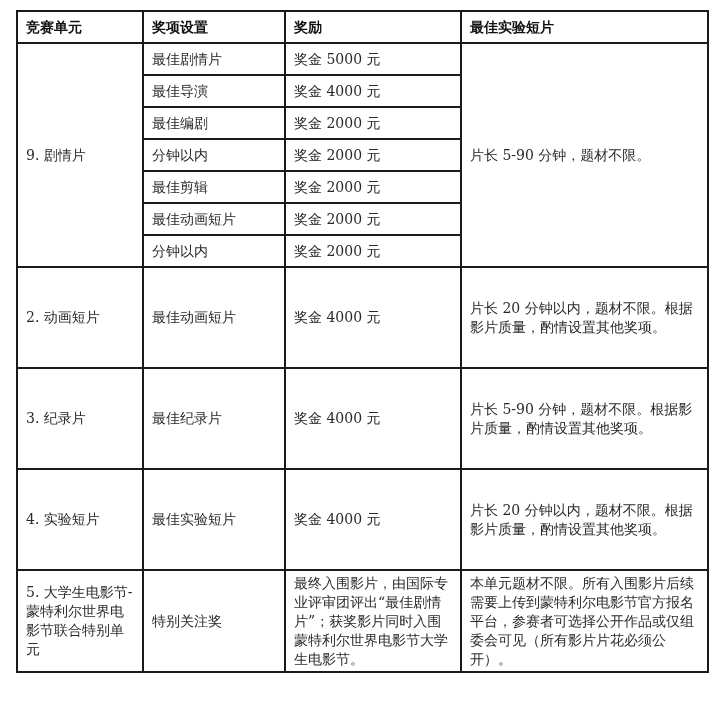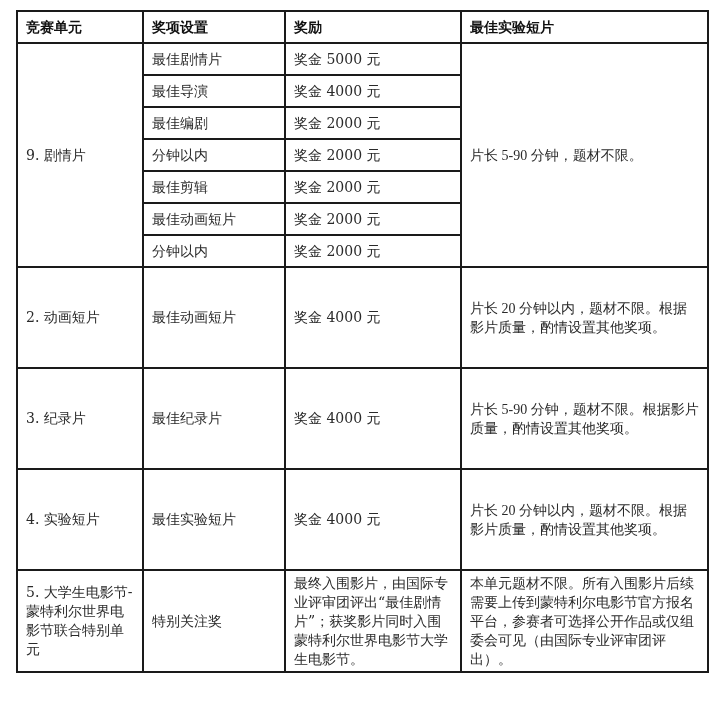--- a/index.html
+++ b/index.html
@@ -21,21 +21,21 @@
     overflow: hidden;
   }
   table.awards th {
     font-family: "DejaVu Sans", "Liberation Sans", sans-serif;
     font-weight: bold; color: #111; height: 30px;
   }
   col.c1 { width: 126px; } col.c2 { width: 142px; } col.c3 { width: 176px; } col.c4 { width: 247px; }
   tr.sub td { height: 30px; margin-top: 36px; }
   tr.big td { height: 99px; }
   tr.last td { height: 100px; }
-  td.req { padding-right: 10px; font-family: Liberation Serif, serif; }
+  td.req { padding-right: 10px; }
   td.dense { line-height: 19px; padding-top: 0; padding-bottom: 0; }
 </style>
 </head>
 <body>
 
 <table class="awards">
   <colgroup>
       <col class="c1">
       <col class="c2">
       <col class="c3">
@@ -95,16 +95,16 @@
   <tr class="big">
     <td>4. 实验短片</td>
     <td>最佳实验短片</td>
     <td>奖金 4000 元</td>
     <td class="req">片长 20 分钟以内，题材不限。根据影片质量，酌情设置其他奖项。</td>
   </tr>
   <tr class="last">
     <td class="dense">5. 大学生电影节-蒙特利尔世界电影节联合特别单元</td>
     <td>特别关注奖</td>
     <td class="dense">最终入围影片，由国际专业评审团评出“最佳剧情片”；获奖影片同时入围蒙特利尔世界电影节大学生电影节。</td>
-    <td class="req dense">本单元题材不限。所有入围影片后续需要上传到蒙特利尔电影节官方报名平台，参赛者可选择公开作品或仅组委会可见（由国际专业评审团评出）。</td>
+    <td class="req dense">本单元题材不限。所有入围影片后续需要上传到蒙特利尔电影节官方报名平台，参赛者可选择公开作品或仅组委会可见（所有影片片花必须公开）。</td>
   </tr>
 </tbody>
   </table>
 
 </body></html>

